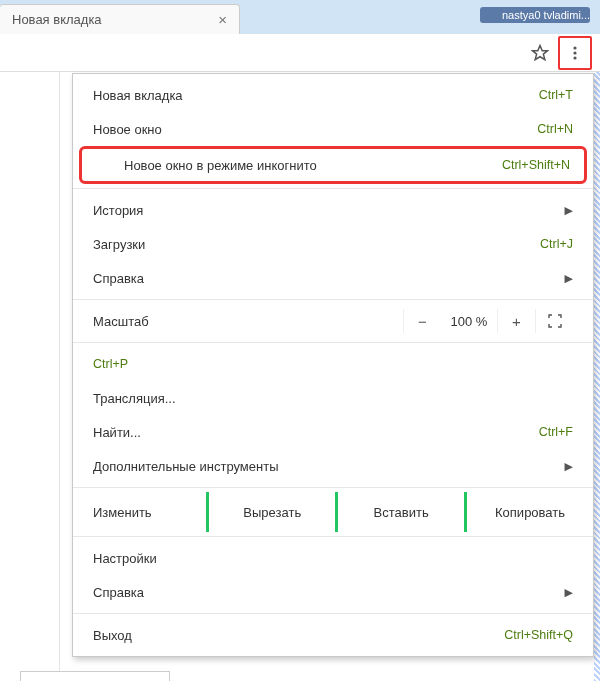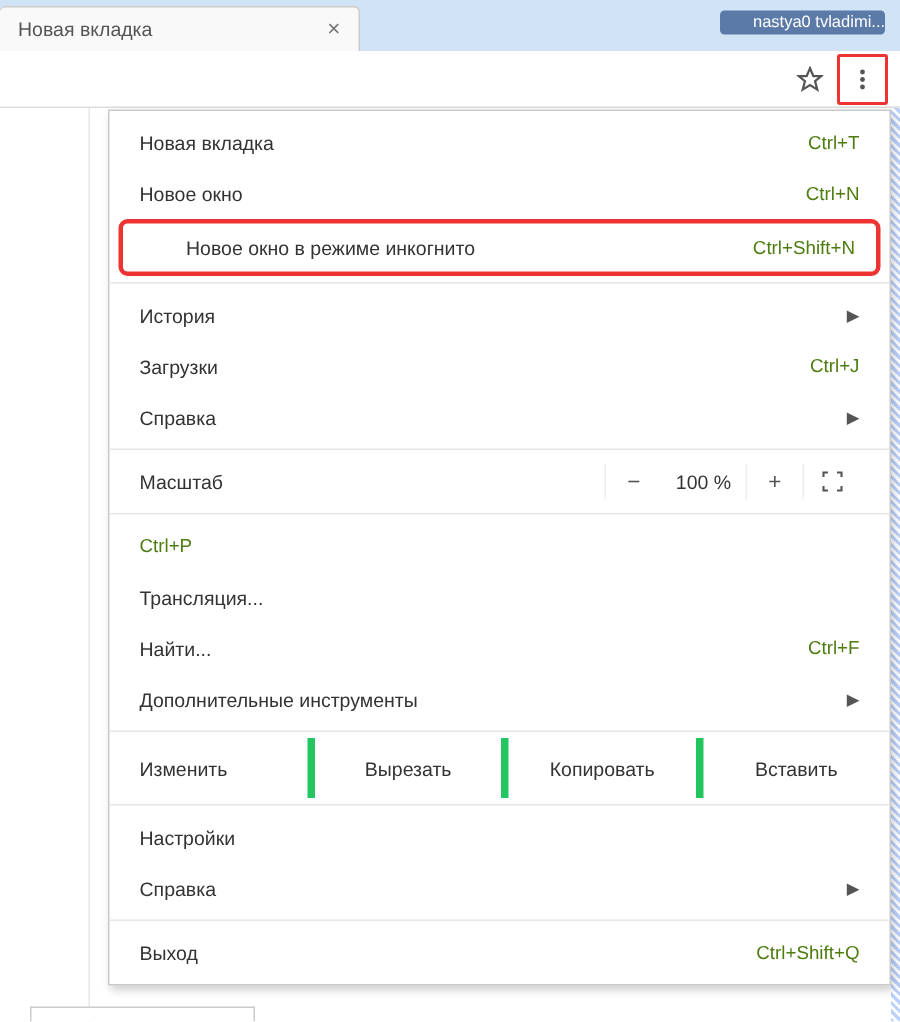--- a/index.html
+++ b/index.html
@@ -126,21 +126,21 @@
     border-left: 1px solid #eee;
   }
   
   .edit-row { padding: 0; height: 40px; }
   .edit-cell {
     flex: 1;
     height: 100%;
     display: flex;
     align-items: center;
     justify-content: center;
-    border-right: 5px solid #22c55e;
+    border-right: 3px solid #22c55e;
     color: #333;
   }
   .edit-cell:last-child { border-right: none; }
   .edit-label-cell { flex: 0.9; justify-content: flex-start; padding-left: 20px; }
   
   .right-edge {
     position: absolute;
     right: 0;
     top: 72px;
     bottom: 0;
@@ -267,22 +267,22 @@
   <div class="menu-item">
     <span class="label">Дополнительные инструменты</span>
     <span class="arrow">▶</span>
   </div>
 
   <div class="sep"></div>
 
   <div class="edit-row">
     <div class="edit-cell edit-label-cell">Изменить</div>
     <div class="edit-cell">Вырезать</div>
+    <div class="edit-cell">Вставить</div>
     <div class="edit-cell">Копировать</div>
-    <div class="edit-cell">Вставить</div>
   </div>
 
   <div class="sep"></div>
 
   <div class="menu-item">
     <span class="label">Настройки</span>
   </div>
   <div class="menu-item">
     <span class="label">Справка</span>
     <span class="arrow">▶</span>

